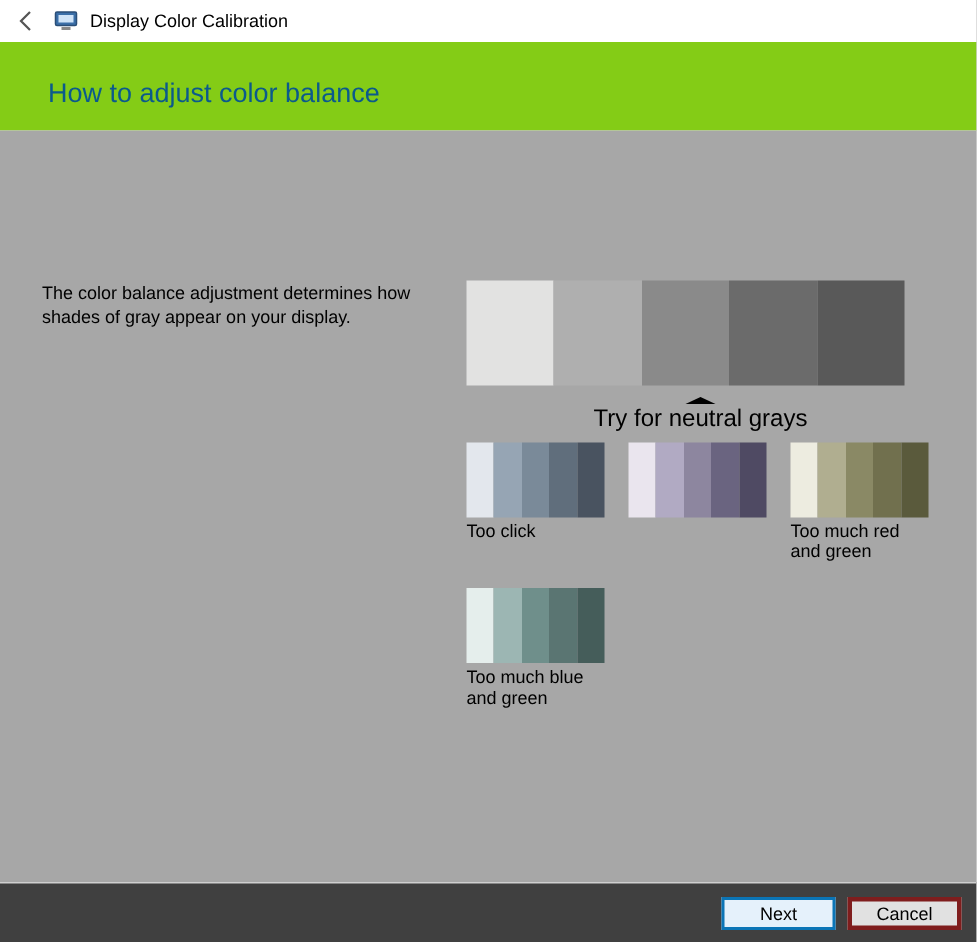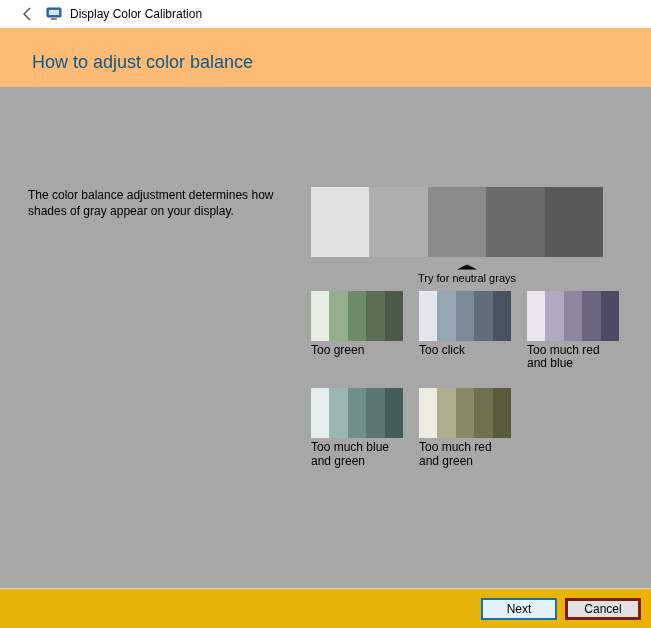--- a/index.html
+++ b/index.html
@@ -10,35 +10,35 @@
       width: 651px;
       height: 628px;
       background: #fff;
       overflow: hidden;
       display: flex;
       flex-direction: column;
     }
     .titlebar {
       display: flex;
       align-items: center;
-      padding: 4px 18px;
+      padding: 4px 8px;
       height: 28px;
       background: #fff;
       gap: 8px;
     }
     .back-btn {
       width: 20px; height: 20px;
       display: flex; align-items: center; justify-content: center;
       color: #333;
     }
     .title-icon { width:16px; height:16px; }
     .titlebar-label { font-size: 12px; color: #000; }
     .heading-area {
       padding: 8px 32px 14px;
-      background: #fdba74;
+      background: #84cc16;
     }
     .heading {
       color: #0b5a8c;
       font-size: 18px;
       font-weight: 400;
       padding-top: 16px;
     }
     .content {
       flex: 1;
       background: #a7a7a7;
@@ -66,21 +66,21 @@
       margin-bottom: 6px;
     }
     .neutral-arrow {
       display:block; margin:0 auto;
       width:0;height:0;
       border-left:10px solid transparent;
       border-right:10px solid transparent;
       border-bottom:8px solid #000;
       transform: scaleY(0.6);
     }
-    .neutral-label { font-size:11px; color:#000; }
+    .neutral-label { font-size:16px; color:#000; }
     .sample-grid {
       display: grid;
       grid-template-columns: repeat(3, 92px);
       column-gap: 16px;
       row-gap: 18px;
     }
     .sample-sw {
       display:flex;
       width: 92px;
       height: 50px;
@@ -88,21 +88,21 @@
     .sample-sw > div { flex:1; }
     .sample-label {
       font-size: 12px;
       color:#000;
       margin-top: 3px;
       line-height: 1.1;
       max-width: 92px;
     }
     .footer {
       height: 40px;
-      background: #eab308;
+      background: #404040;
       border-top: 1px solid #d0d0d0;
       display:flex;
       justify-content:flex-end;
       align-items:center;
       padding: 0 10px;
       gap: 8px;
     }
     button.win {
       min-width: 76px;
       height: 22px;
@@ -153,68 +153,57 @@
     </div>
     <div class="neutral-wrap">
       <span class="neutral-arrow"></span>
       <span class="neutral-label">Try for neutral grays</span>
     </div>
 
     <div class="sample-grid">
 
       <div>
         <div class="sample-sw">
-          <div style="background:#e5ece1"></div>
-            <div style="background:#95ad8e"></div>
-            <div style="background:#6f8c69"></div>
-            <div style="background:#5c6f55"></div>
-            <div style="background:#4a5a47"></div>
-        </div>
-        <div class="sample-label">Too green</div>
-      </div>
-      <div>
-        <div class="sample-sw">
           <div style="background:#e3e7ed"></div>
             <div style="background:#96a5b4"></div>
             <div style="background:#7a8a99"></div>
             <div style="background:#606e7c"></div>
             <div style="background:#495360"></div>
         </div>
         <div class="sample-label">Too click</div>
       </div>
       <div>
         <div class="sample-sw">
           <div style="background:#eae5ee"></div>
             <div style="background:#b1aac3"></div>
             <div style="background:#8d869f"></div>
             <div style="background:#6a6480"></div>
             <div style="background:#4f4a63"></div>
         </div>
-        <div class="sample-label">Too much red and blue</div>
+      </div>
+      <div>
+        <div class="sample-sw">
+          <div style="background:#edece0"></div>
+            <div style="background:#b0ae90"></div>
+            <div style="background:#8a8965"></div>
+            <div style="background:#71704e"></div>
+            <div style="background:#5a5a3c"></div>
+        </div>
+        <div class="sample-label">Too much red and green</div>
       </div>
       <div>
         <div class="sample-sw">
           <div style="background:#e5eeec"></div>
             <div style="background:#9cb6b3"></div>
             <div style="background:#6f8f8b"></div>
             <div style="background:#5a7572"></div>
             <div style="background:#455d5a"></div>
         </div>
         <div class="sample-label">Too much blue and green</div>
       </div>
-      <div>
-        <div class="sample-sw">
-          <div style="background:#edece0"></div>
-            <div style="background:#b0ae90"></div>
-            <div style="background:#8a8965"></div>
-            <div style="background:#71704e"></div>
-            <div style="background:#5a5a3c"></div>
-        </div>
-        <div class="sample-label">Too much red and green</div>
-      </div>
     </div>
   </div>
 </div>
 
 <div class="footer">
   <button class="win primary">Next</button>
   <button class="win">Cancel</button>
 </div>
 
 </body></html>

